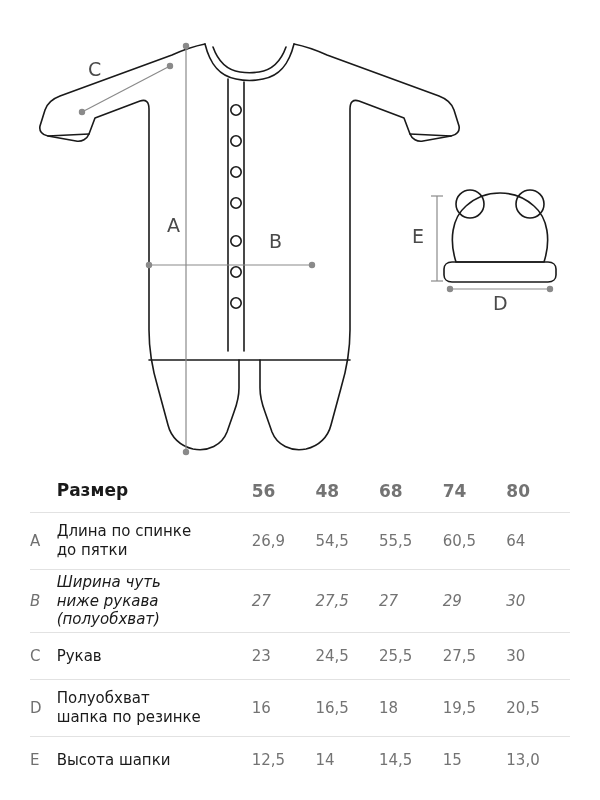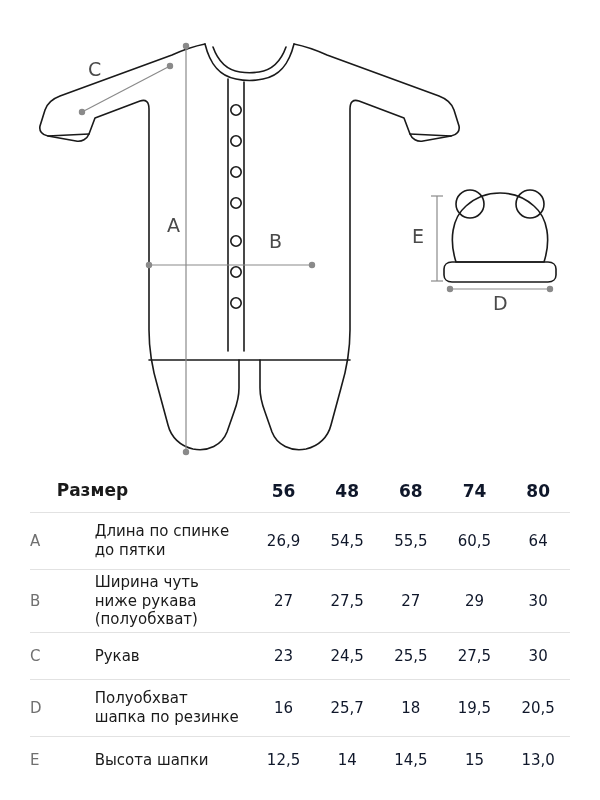--- a/index.html
+++ b/index.html
@@ -62,45 +62,46 @@
   td.col-label {
     width: 190px;
     text-align: left;
     font-size: 15px;
     color: #1a1a1a;
     line-height: 1.25;
     padding-right: 6px;
   }
   td.col-val {
     width: 62px;
-    text-align: center;
+    text-align: left;
     font-size: 15px;
-    color: #0f172a;
+    color: #737373;
   }
   tr.header-row td.col-label {
     font-size: 17px;
     font-weight: bold;
   }
   tr.header-row td.col-val {
     font-size: 17px;
     font-weight: bold;
   }
   tr.header-row td {
     height: 42px;
   }
   tr.row-tall td {
     height: 56px;
   }
   tr.row-xtall td {
     height: 62px;
+    font-style: italic;
   }
   tr.last-row td {
     border-bottom: none;
   }
-  .lbl-2 { display: block; margin-left: 38px; }
+  .lbl-2 { display: block; }
 </style>
 </head>
 <body>
 
 <div id="sheet">
 
   <div class="diagram-area">
     <svg width="600" height="470" viewBox="0 0 600 470" xmlns="http://www.w3.org/2000/svg">
       <g fill="none" stroke="#1a1a1a" stroke-width="1.6" stroke-linejoin="round" stroke-linecap="round">
 
@@ -280,21 +281,21 @@
           <td class="col-val">30</td>
         </tr>
 
         <tr class="row-tall">
           <td class="col-letter">D</td>
           <td class="col-label">
             <span class="lbl-2">Полуобхват</span>
             <span class="lbl-2">шапка по резинке</span>
           </td>
           <td class="col-val">16</td>
-          <td class="col-val">25,7</td>
+          <td class="col-val">16,5</td>
           <td class="col-val">18</td>
           <td class="col-val">19,5</td>
           <td class="col-val">20,5</td>
         </tr>
 
         <tr class="last-row">
           <td class="col-letter">E</td>
           <td class="col-label">
             <span class="lbl-2">Высота шапки</span>
           </td>

